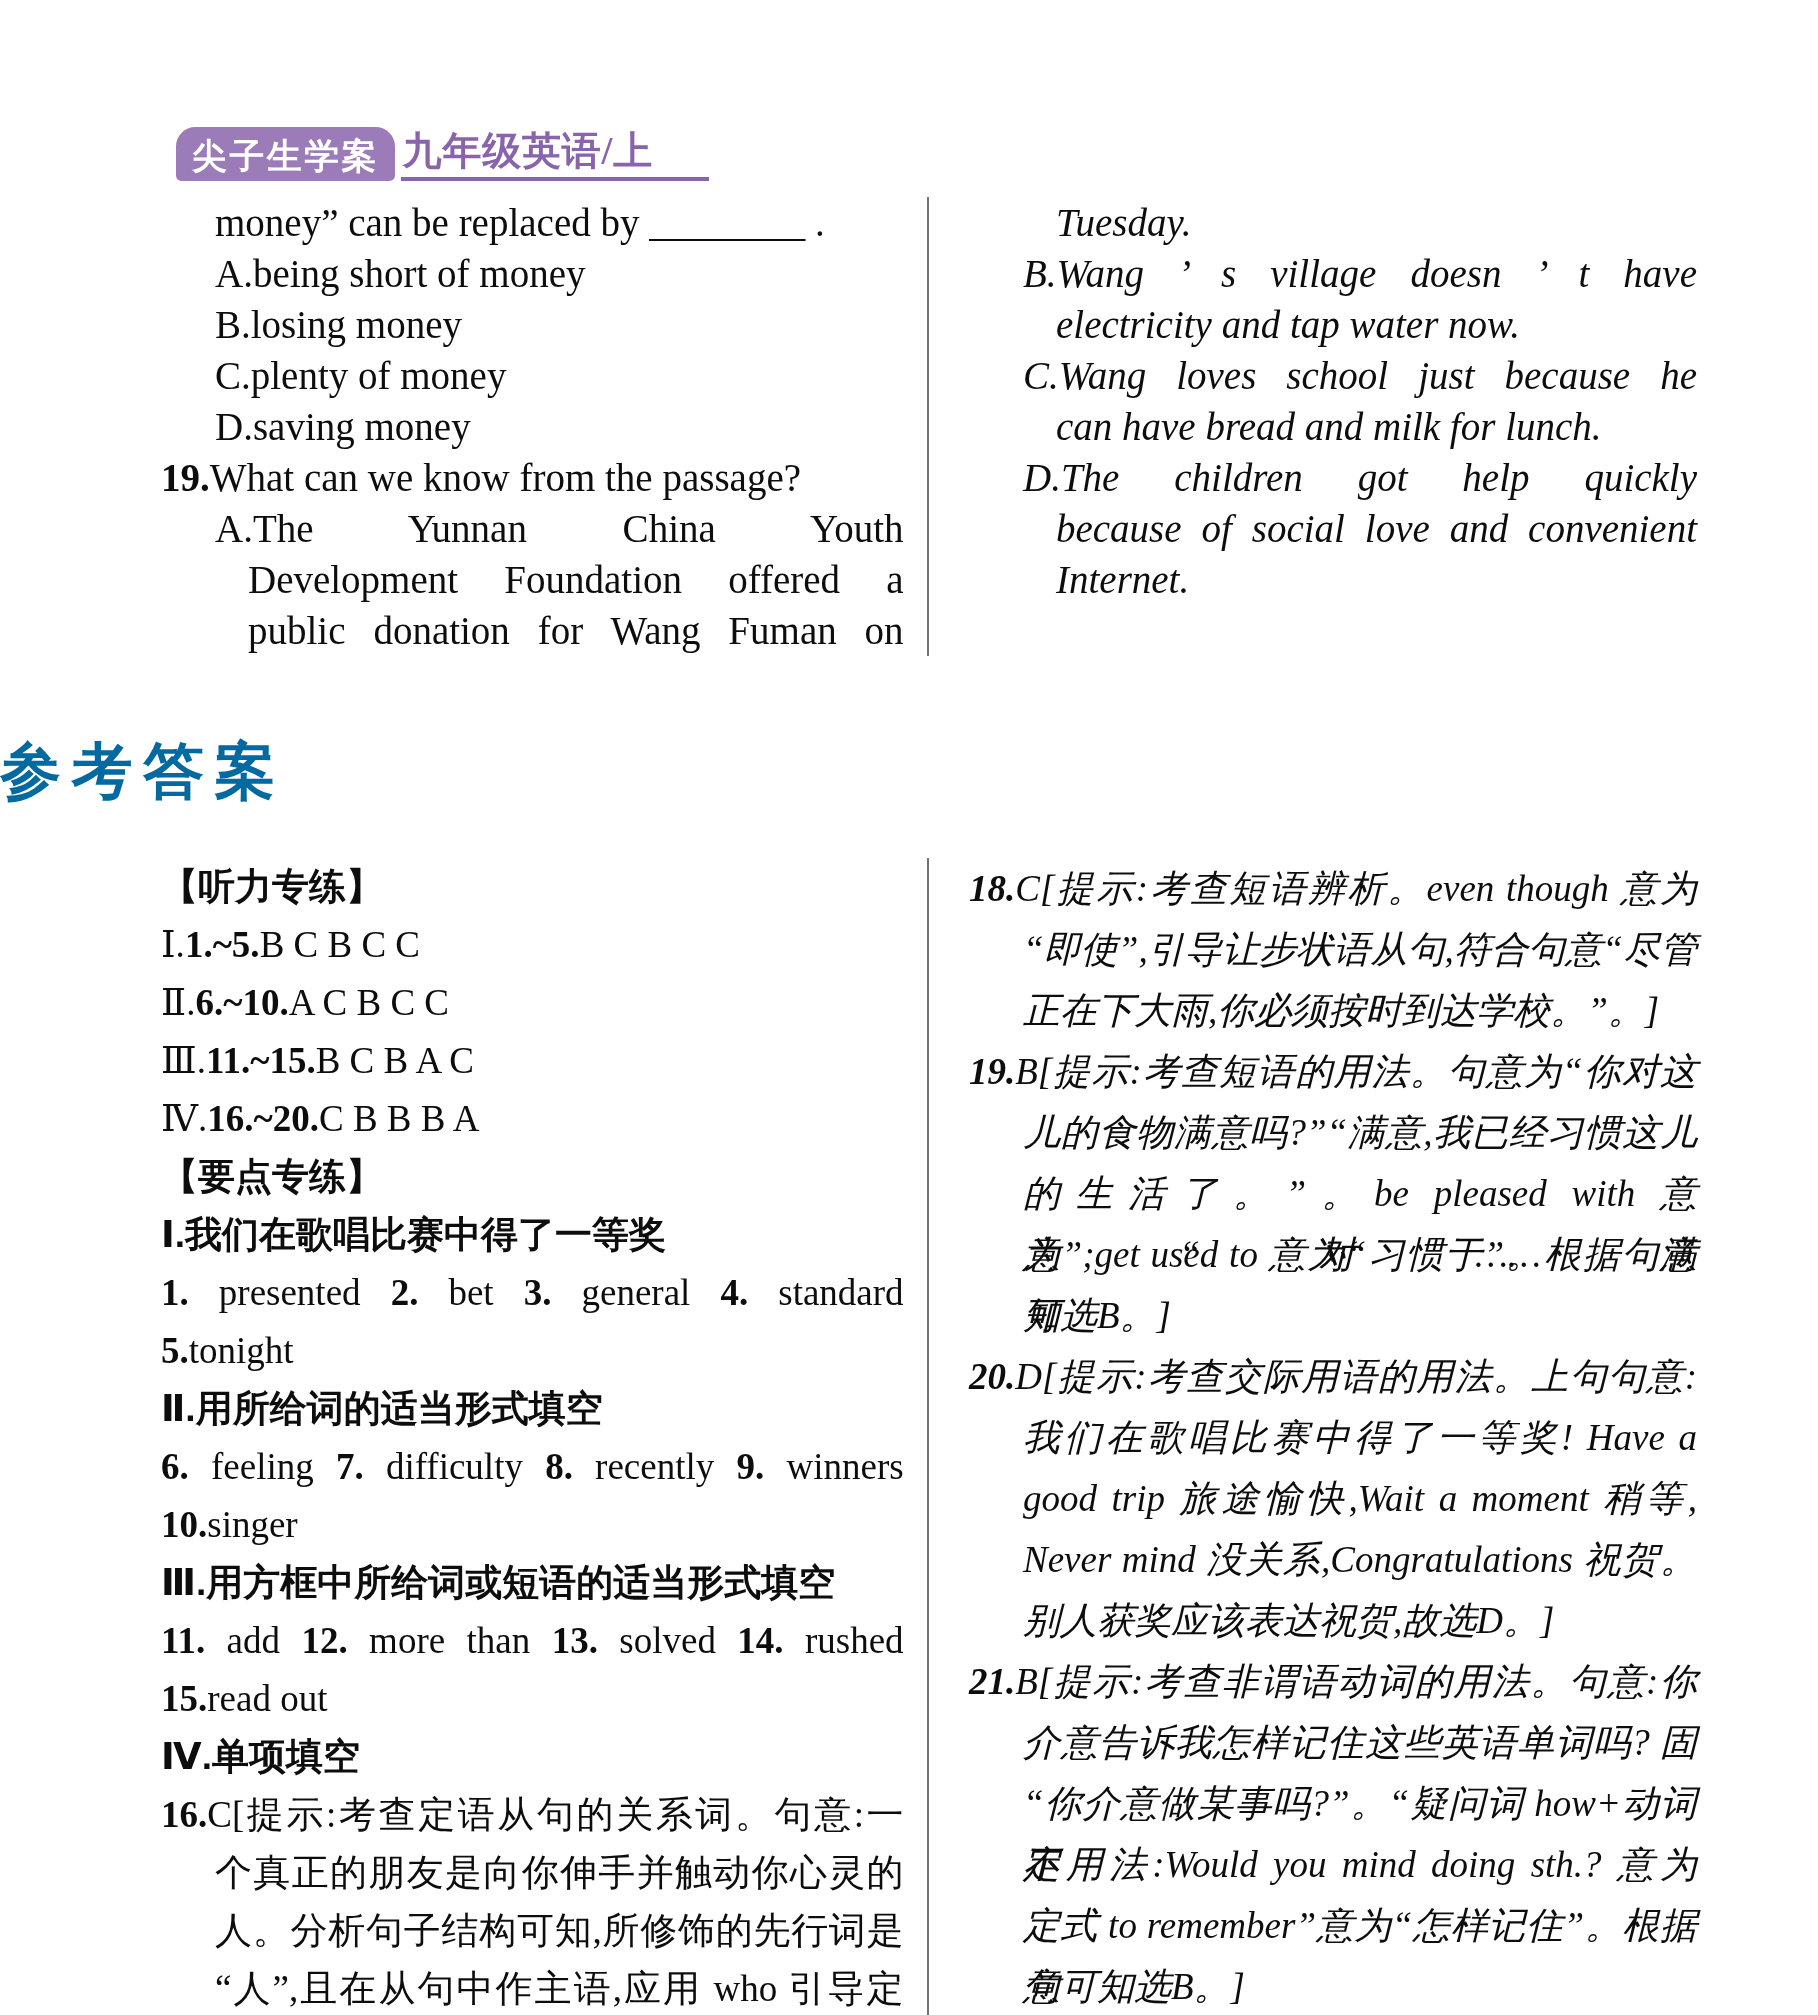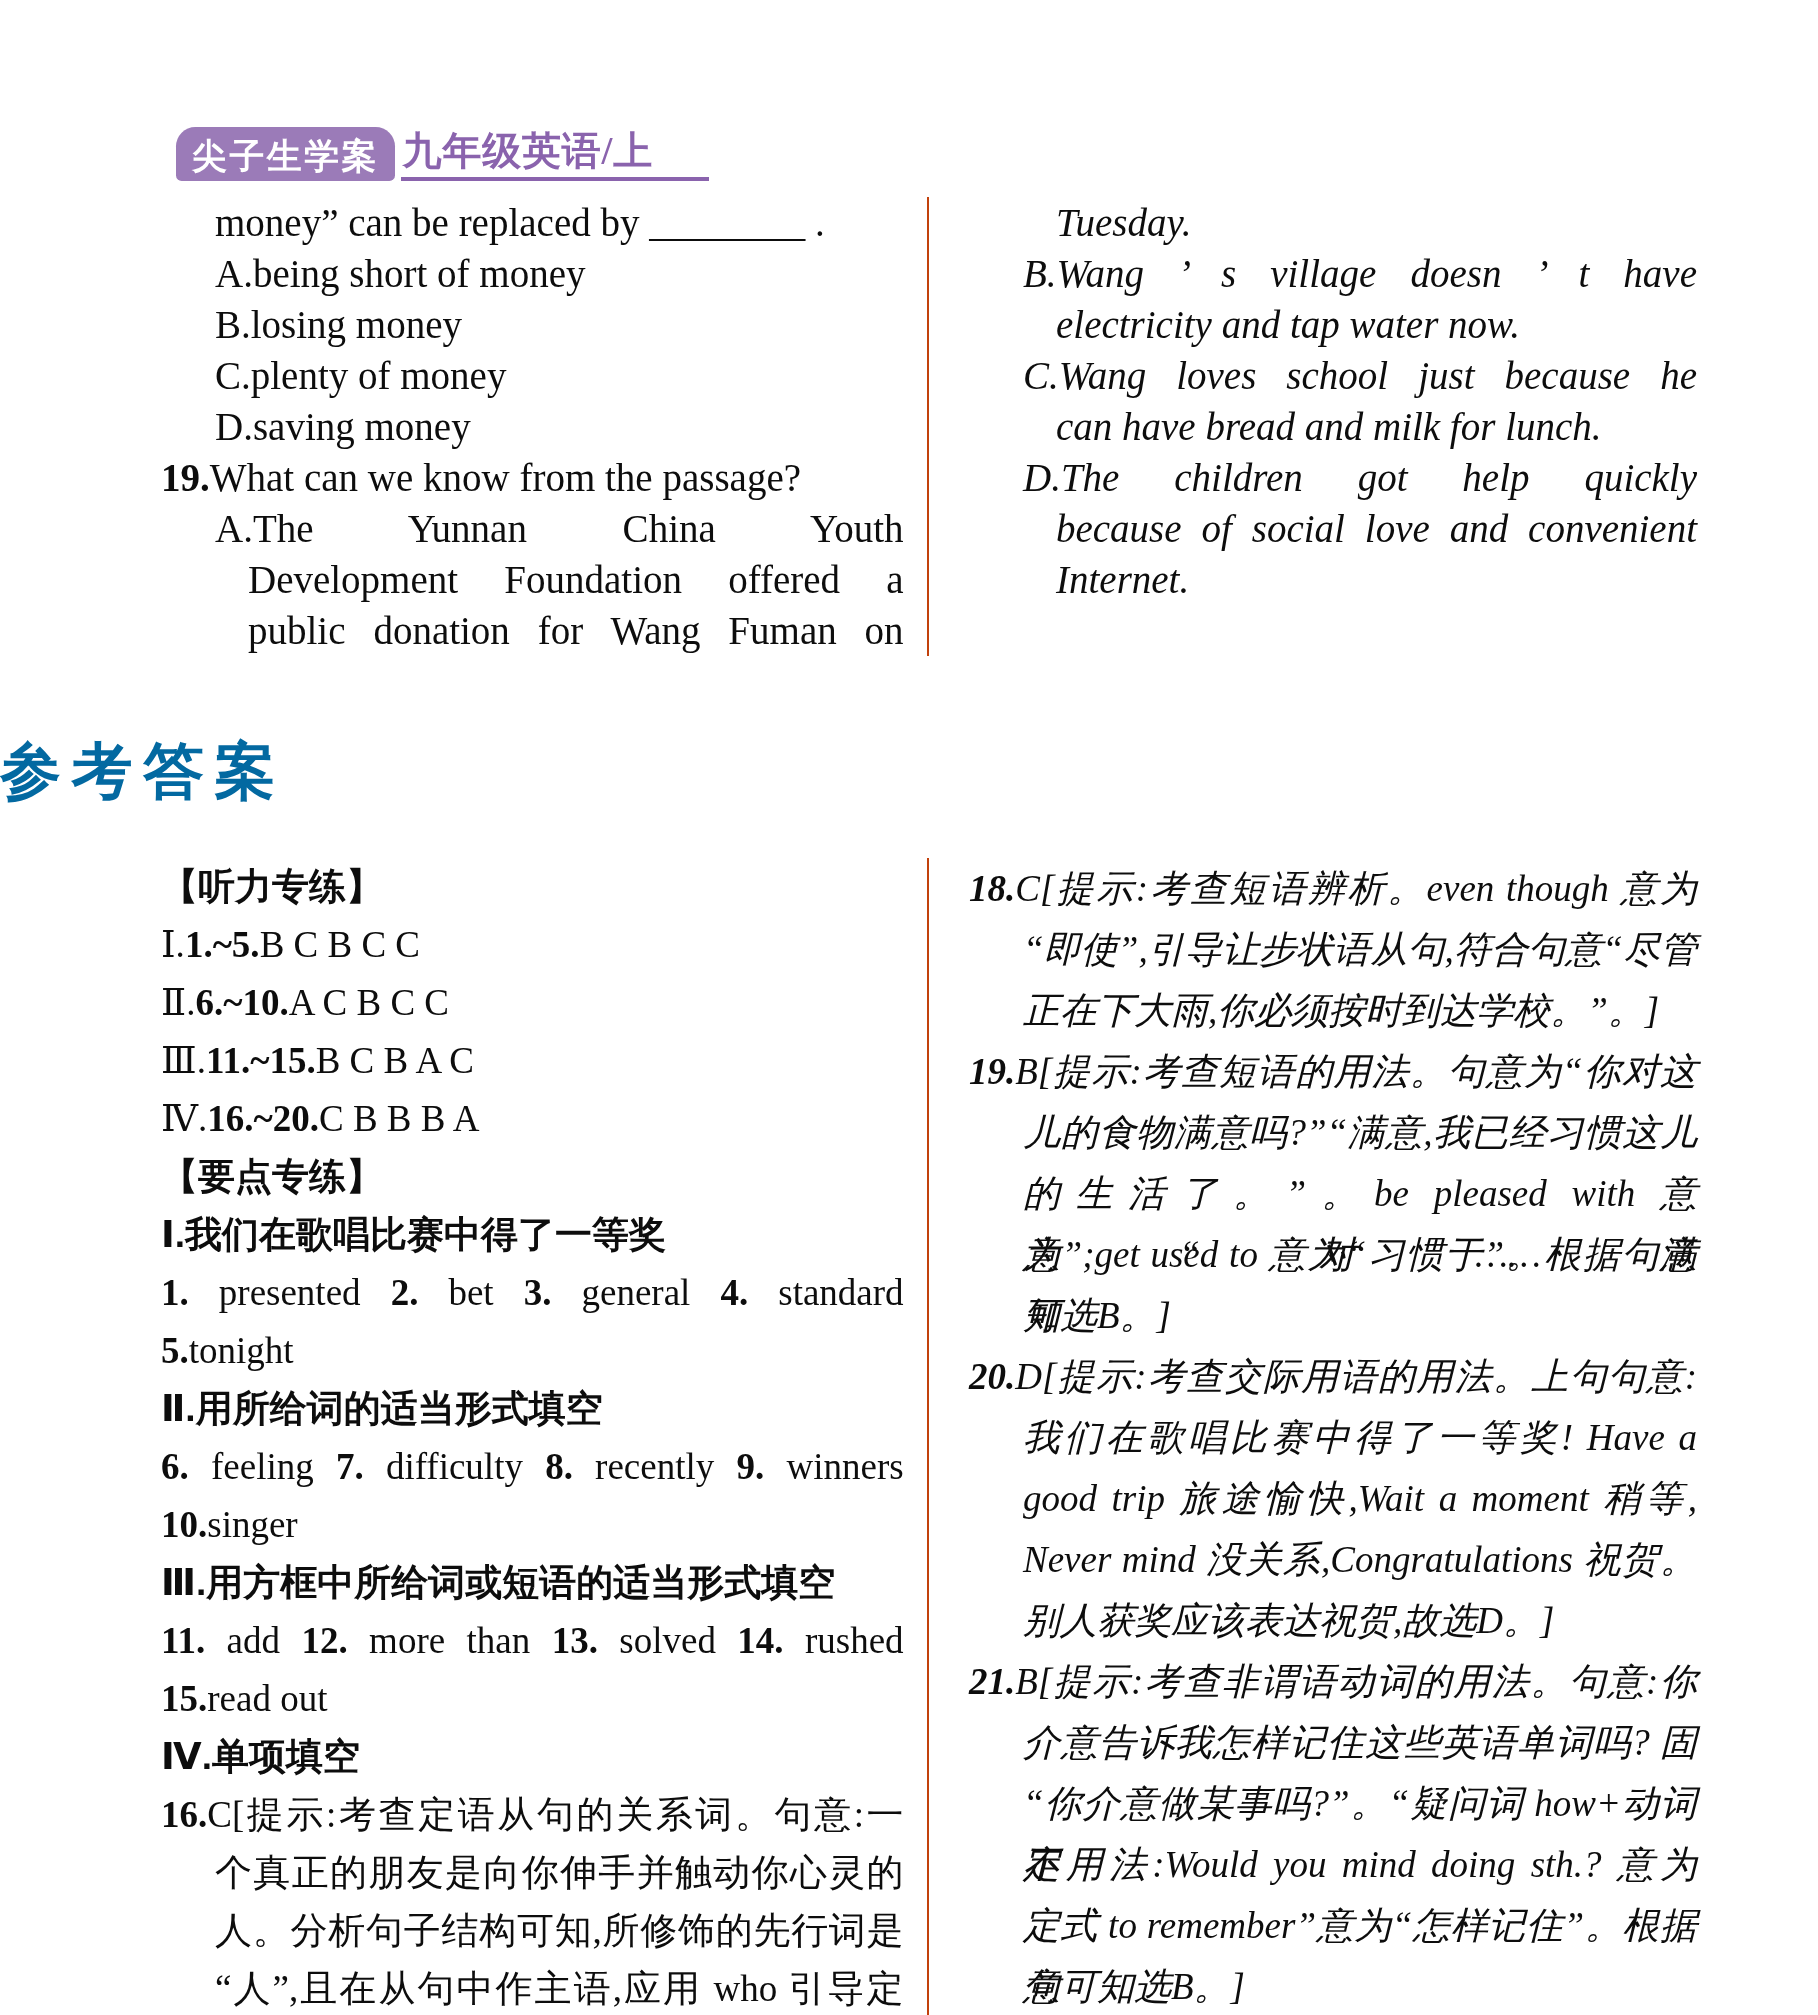--- a/index.html
+++ b/index.html
@@ -16,21 +16,21 @@
     padding:10.5px 16px 8.9px 16px;border-radius:19.3px 19.3px 5.6px 5.6px;
   }
   .subtitle{
     color:var(--purple-text,#8a63ad);font-weight:bold;font-size:39px;line-height:1;
     border-bottom:4px solid var(--purple-text,#8a63ad);
     padding:0 56px 7.3px 1.6px;letter-spacing:0.8px;
   }
   
   .cols{position:absolute;left:161px;right:121px;display:flex;align-items:flex-start;}
   .col{box-sizing:border-box;width:50%;}
-  .col.first{border-right:2px solid #c2410c;padding-right:23.4px;}
+  .col.first{border-right:2px solid #737373;padding-right:23.4px;}
   .col.second{padding-left:40px;font-style:italic;}
   .line{white-space:normal;overflow:visible;}
   .line span{white-space:pre-wrap;}
   .q .line{font-size:39px;line-height:51px;height:51px;}
   .ans .line{font-size:37px;line-height:61px;height:61px;}
   .ans .col.first .line{line-height:58px;height:58px;}
   .i1{padding-left:54px;}
   .i2{padding-left:87px;}
   .j{text-align:justify;text-align-last:justify;}
   .b{font-weight:bold;font-family:"Liberation Sans","DejaVu Sans",sans-serif;}

